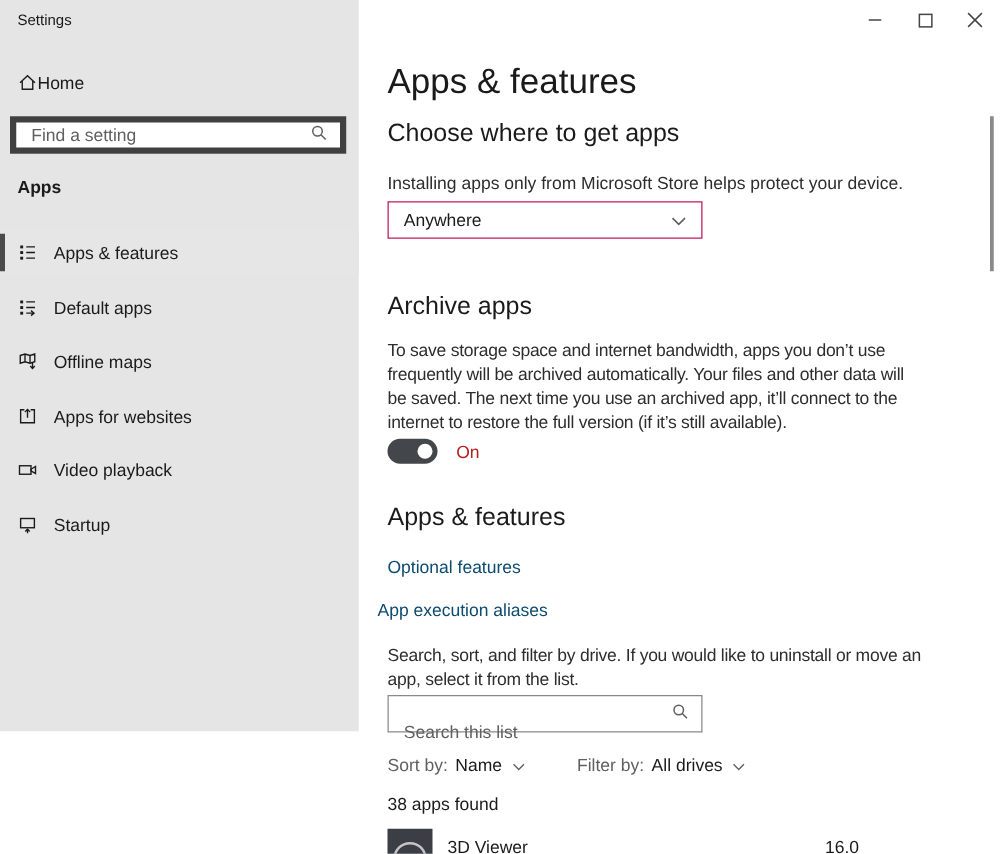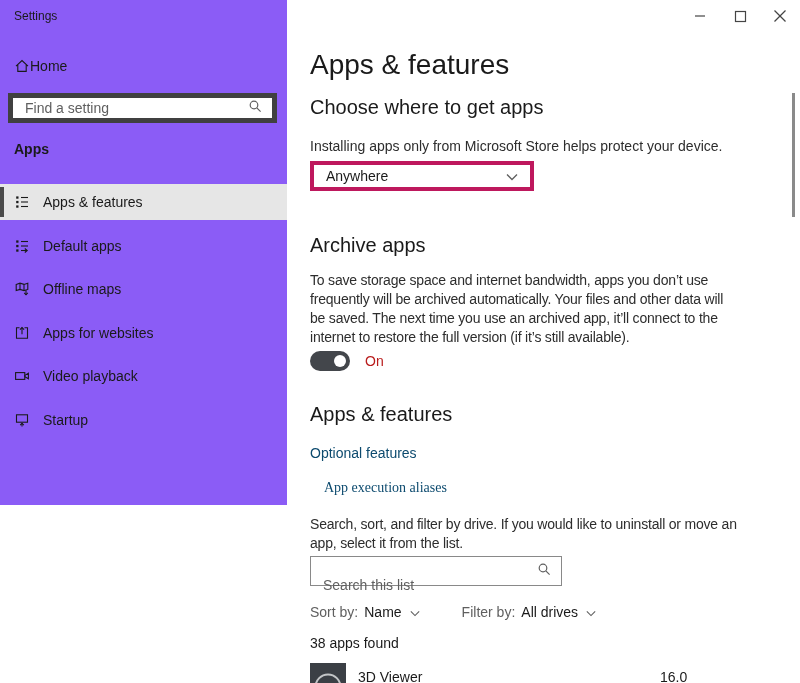--- a/index.html
+++ b/index.html
@@ -7,56 +7,56 @@
   body {
     position:relative; overflow:hidden; background:#ffffff;
     font-family:"Liberation Sans", sans-serif; color:#1a1a1a;
   }
   
   .window-title { position:absolute; left:14px; top:9px; font-size:12px; color:#1a1a1a; }
   .win-controls { position:absolute; right:0; top:0; width:120px; height:32px; display:flex; }
   .win-btn { width:40px; height:32px; display:flex; align-items:center; justify-content:center; }
   .win-btn svg { stroke:#454545; }
   
-  .sidebar { position:absolute; left:0; top:0; width:287px; height:505px; background:#8b5cf6; }
+  .sidebar { position:absolute; left:0; top:0; width:287px; height:585px; background:#e5e5e5; }
   .home-row { position:absolute; left:0; top:48px; width:287px; height:36px;
     display:flex; align-items:center; padding-left:14px; font-size:14px; }
   .find-box { position:absolute; left:8px; top:93px; width:269px; height:30px;
     background:#fff; border:5px solid #404040; display:flex; align-items:center; padding:0 10px 0 12px; }
   .find-box input { flex:1; border:none; outline:none; background:transparent;
     font-family:inherit; font-size:14px; color:#1a1a1a; }
   .find-box input::placeholder, .list-search input::placeholder { color:#5f5f5f; }
   .section-header { position:absolute; left:14px; top:141px; font-size:14px; font-weight:700; }
   .nav { position:absolute; left:0; top:184px; width:287px; display:flex; flex-direction:column; gap:7.5px; }
   .nav-item { position:relative; height:36px; display:flex; align-items:center;
     padding-left:14px; gap:13px; font-size:14px; color:#1a1a1a; cursor:default; }
   .nav-item.selected { background:#e6e6e6; }
   .accent-bar { position:absolute; left:0; top:3px; width:4px; height:30px; background:#4a4a4a; }
   .nav-icon { width:16px; height:16px; flex:0 0 16px; }
   .nav-icon svg { stroke:#1a1a1a; fill:none; stroke-width:1.1; }
   
   .page-title { position:absolute; left:310px; top:49px; font-size:28px; font-weight:400; color:#1a1a1a; }
   h2 { font-size:20px; font-weight:400; color:#1a1a1a; }
   .h-choose { position:absolute; left:310px; top:96px; }
   .p-install { position:absolute; left:310px; top:138px; font-size:14px; color:#2d2d2d; }
-  .dropdown { position:absolute; left:310px; top:161px; width:224px; height:30px;
-    background:#fff; border:4px solid #be185d; display:flex; align-items:center;
+  .dropdown { position:absolute; left:310px; top:161px; width:252px; height:30px;
+    background:#fff; border:1px solid #be185d; display:flex; align-items:center;
     padding:0 12px; font-size:14px; }
   .dropdown .chev { margin-left:auto; }
   .h-archive { position:absolute; left:310px; top:234px; }
   .p-archive { position:absolute; left:310px; top:271px; width:600px; font-size:14px;
     line-height:19px; letter-spacing:-0.2px; color:#2d2d2d; white-space:pre-line; }
   .toggle-row { position:absolute; left:310px; top:351px; display:flex; align-items:center; gap:15px; }
   .toggle { position:relative; width:40px; height:20px; border-radius:10px; background:#43464b; }
   .toggle-knob { position:absolute; left:24px; top:4px; width:12px; height:12px; border-radius:50%; background:#ffffff; }
   .toggle-label { font-size:14px; color:#b91c1c; }
   .h-apps { position:absolute; left:310px; top:403px; }
   .link-gray { font-size:14px; color:#0c4a6e; cursor:default; }
   .link-optional { position:absolute; left:310px; top:445px; }
-  .link-aliases { position:absolute; left:324px; top:480px;font-family:Liberation Serif, serif; }
+  .link-aliases { position:absolute; left:302px; top:480px; }
   .p-search { position:absolute; left:310px; top:515px; width:600px; font-size:14px;
     line-height:19px; letter-spacing:-0.2px; color:#2d2d2d; white-space:pre-line; }
   .list-search { position:absolute; left:310px; top:556px; width:252px; height:30px;
     background:#fff; border:1px solid #898989; display:flex; align-items:center; padding:0 10px 0 12px; }
   .list-search input { flex:1; border:none; outline:none; background:transparent;
     font-family:inherit; font-size:14px; color:#1a1a1a;margin-top:28px; }
   .sort-row { position:absolute; left:310px; top:604px; display:flex; font-size:14px; }
   .muted { color:#5f5f5f; }
   .sort-row .val { color:#1a1a1a; margin-left:6px; }
   .sort-row .chev { margin-left:8px; }

